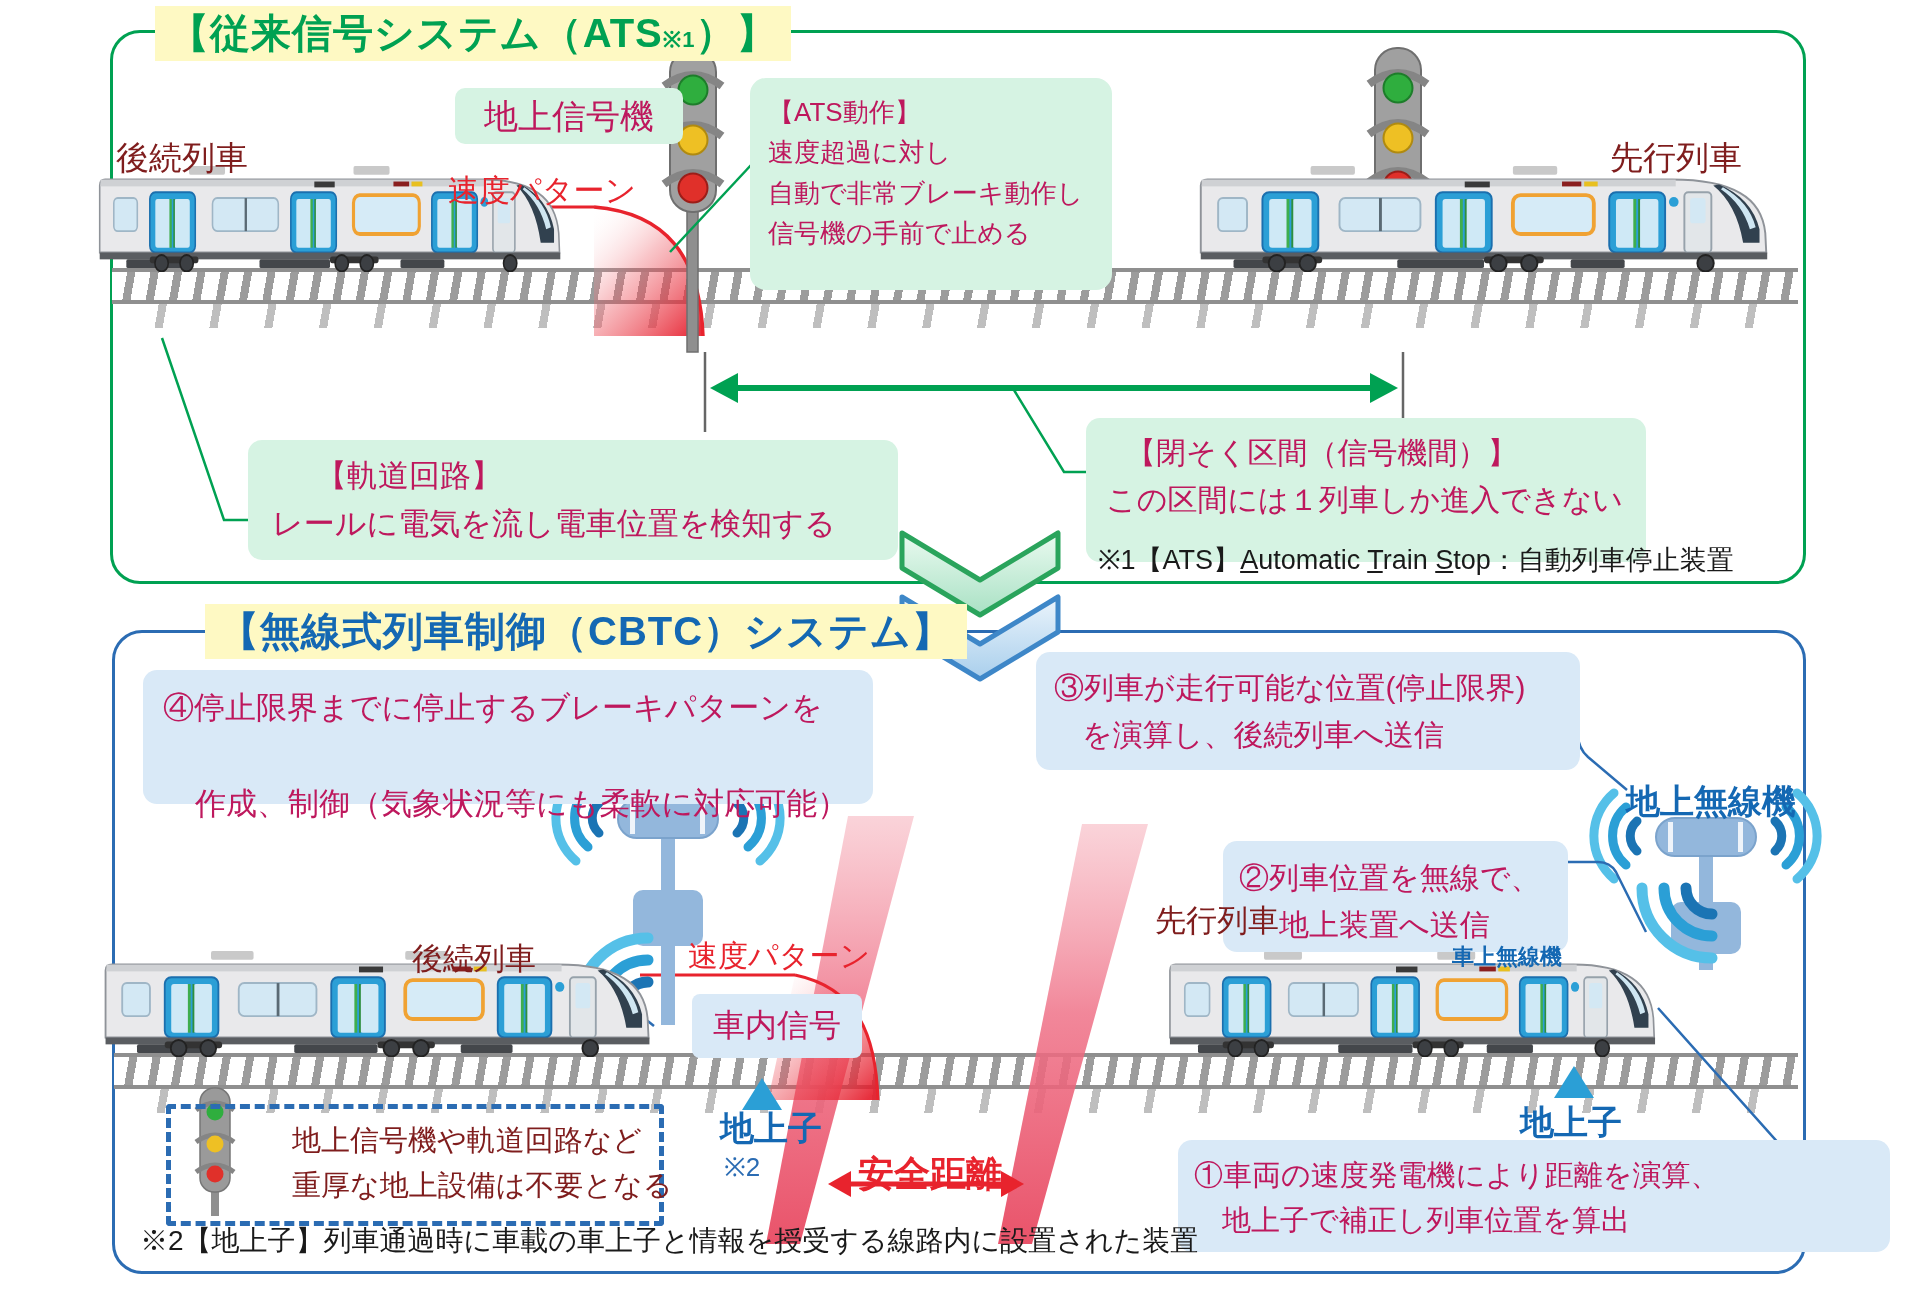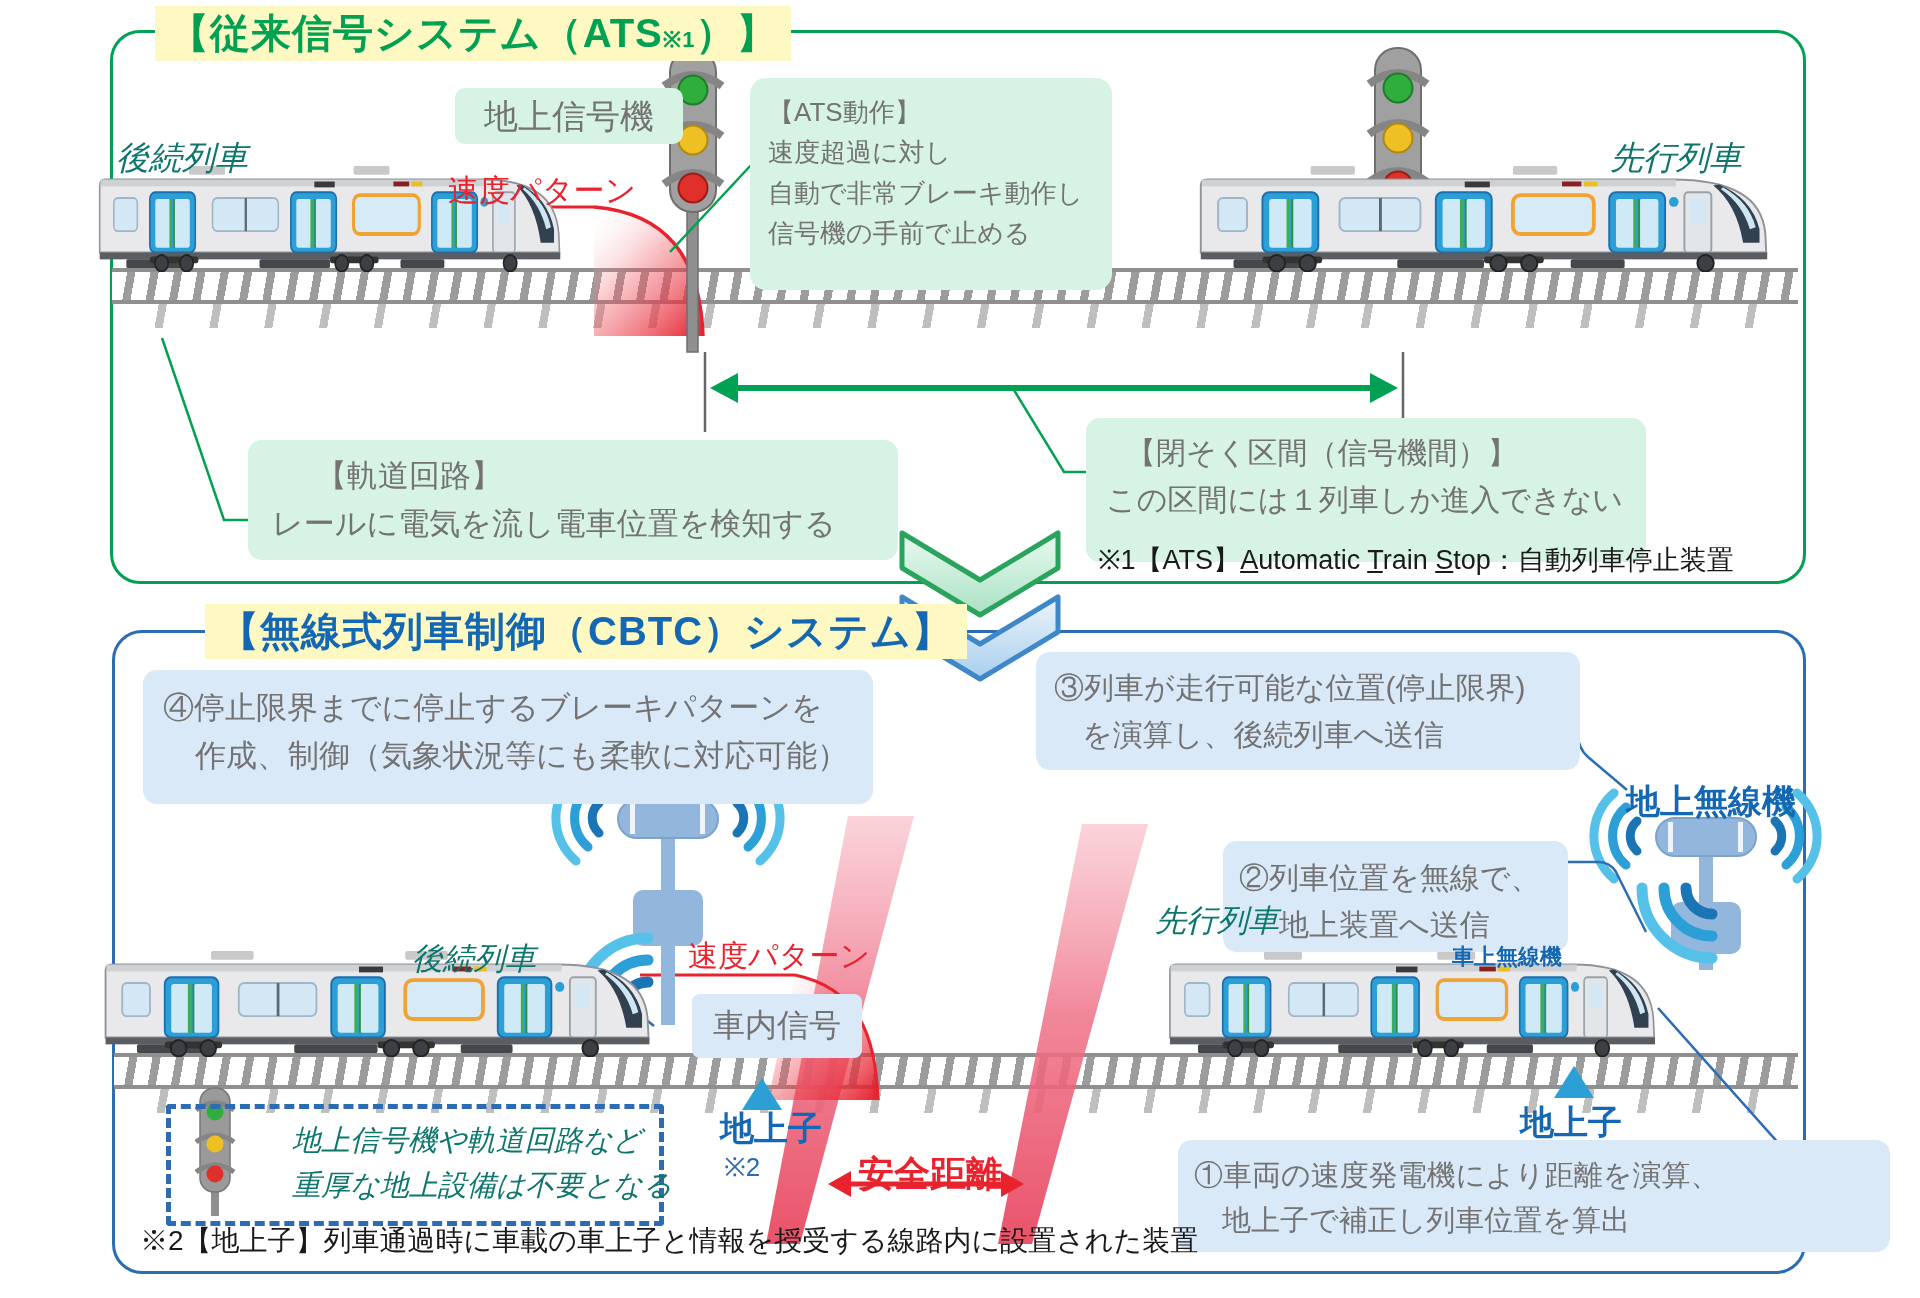--- a/index.html
+++ b/index.html
@@ -1,23 +1,23 @@
 <!DOCTYPE html>
 <html><head>
 <meta charset="utf-8">
 <style>
   html,body{margin:0;padding:0;background:#fff;}
   body{font-family:"Liberation Sans",sans-serif;}
   #stage{position:relative;width:1920px;height:1298px;background:#fff;overflow:hidden;}
   .sec-border{position:absolute;border-radius:30px;z-index:0;background:transparent;}
   .sec-title{position:absolute;z-index:4;background:#fef9c3;padding:0 14px;font-weight:bold;white-space:nowrap;letter-spacing:1px;}
-  .note-box{position:absolute;z-index:4;border-radius:14px;line-height:1.55;color:#737373;white-space:nowrap;}
+  .note-box{position:absolute;z-index:4;border-radius:14px;line-height:1.55;color:#be185d;white-space:nowrap;}
   .gbox{background:#d6f3e3;}
   .bbox{background:#d9e9f7;}
-  .plain-label{position:absolute;z-index:4;color:#0f766e;white-space:nowrap;font-style:italic;}
+  .plain-label{position:absolute;z-index:4;color:#7f1d1d;white-space:nowrap;}
   .red-label{position:absolute;z-index:4;color:#e8232d;white-space:nowrap;}
   .blue-label{position:absolute;z-index:4;color:#1468b3;font-weight:bold;white-space:nowrap;}
   .track{position:absolute;z-index:1;height:28px;border-top:4px solid #8f8f8f;border-bottom:4px solid #8f8f8f;
          background:repeating-linear-gradient(100deg,#ffffff 0 15px,#9c9c9c 15px 23px);}
   .track::after{content:"";position:absolute;left:0;right:0;top:32px;height:24px;
          background:repeating-linear-gradient(100deg,transparent 0 46px,#b3b3b3 46px 54px);opacity:.85;}
   .train{position:absolute;z-index:3;}
   #overlay{position:absolute;left:0;top:0;z-index:2;pointer-events:none;}
   .footnote{position:absolute;z-index:4;color:#1a1a1a;white-space:nowrap;}
   .footnote .u{text-decoration:underline;}
@@ -286,21 +286,21 @@
   </div>
 
   <div class="footnote" style="left:1098px;top:540px;font-size:27px;">
     <span>※1【ATS】</span><span class="u">A</span><span>utomatic </span><span class="u">T</span><span>rain </span><span class="u">S</span><span>top：自動列車停止装置</span>
   </div>
 
   <div class="sec-title" style="left:205px;top:604px;font-size:40px;color:#1468b3;">【無線式列車制御（CBTC）システム】</div>
 
   <div class="note-box bbox" style="left:143px;top:670px;width:730px;height:134px;font-size:31px;padding:14px 20px;box-sizing:border-box;">
     <div>④停止限界までに停止するブレーキパターンを</div>
-    <div style="padding-left:32px;">作成、制御（気象状況等にも柔軟に対応可能）</div>
+    <div style="padding-left:32px;margin-top:48px;">作成、制御（気象状況等にも柔軟に対応可能）</div>
   </div>
 
   <div class="note-box bbox" style="left:1036px;top:652px;width:544px;height:118px;font-size:30px;padding:13px 18px;box-sizing:border-box;">
     <div>③列車が走行可能な位置(停止限界)</div>
     <div style="padding-left:28px;">を演算し、後続列車へ送信</div>
   </div>
 
   <div class="note-box bbox" style="left:1223px;top:797px;width:345px;height:111px;font-size:30px;padding:14px 16px;box-sizing:border-box;margin-top:44px;">
     <div>②列車位置を無線で、</div>
     <div style="padding-left:40px;">地上装置へ送信</div>

